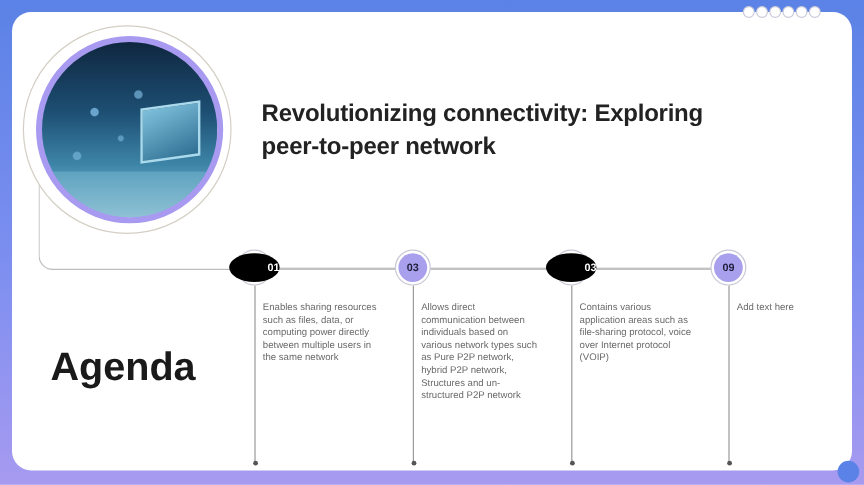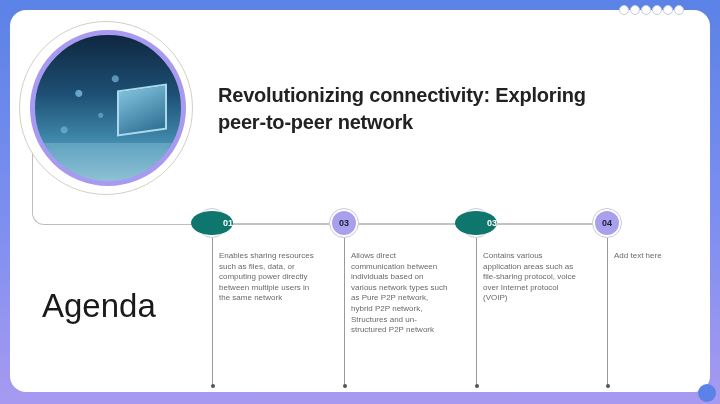--- a/index.html
+++ b/index.html
@@ -51,38 +51,38 @@
       position: absolute; left: 0; top: 108px; width: 100%; height: 60px;
       background: linear-gradient(180deg, #5fa3c0, #a9d2e0);
     }
     .title {
       position: absolute; left: 218px; top: 82px; width: 400px;
       font-size: 20px; font-weight: bold; color: #222222; line-height: 27px;
       letter-spacing: -0.2px;
     }
     .agenda {
       position: absolute; left: 42px; top: 287px;
-      font-size: 33px; font-weight: normal; color: #1a1a1a;
+      font-size: 33px; font-weight: bold; color: #1a1a1a;
     }
     .timeline {
       position: absolute; left: 210px; top: 223px; width: 400px; height: 1.5px;
       background: #c2c2c2;
     }
     .step { position: absolute; top: 208px; width: 130px; }
     .badge-ring {
       width: 30px; height: 30px; border-radius: 50%; background: #ffffff;
       border: 1px solid #c9c9d6; display: flex; align-items: center; justify-content: center;
       box-sizing: border-box;
     }
     .badge {
       width: 24px; height: 24px; border-radius: 50%;
       display: flex; align-items: center; justify-content: center;
       font-size: 9px; font-weight: bold;
     }
-    .badge.blue { background: #0f766e; color: #ffffff; padding-left: 32px; }
+    .badge.blue { background: #000000; color: #ffffff; padding-left: 32px; }
     .badge.purple { background: #a8a0ec; color: #1e1e3a; }
     .vline {
       position: absolute; left: 15px; top: 30px; width: 1px; height: 148px;
       background: #9a9a9a;
     }
     .vline::after {
       content: ""; position: absolute; left: -1.5px; bottom: -2px;
       width: 4px; height: 4px; border-radius: 50%; background: #555;
     }
     .desc {
@@ -136,17 +136,17 @@
 <div class="step" style="left:461px;">
   <div class="badge-ring">
     <div class="badge blue">03</div>
   </div>
   <div class="vline"></div>
   <div class="desc">Contains various application areas such as file-sharing protocol, voice over Internet protocol (VOIP)</div>
 </div>
 
 <div class="step" style="left:592px;">
   <div class="badge-ring">
-    <div class="badge purple">04</div>
+    <div class="badge purple">09</div>
   </div>
   <div class="vline"></div>
   <div class="desc">Add text here</div>
 </div>
 
 </body></html>

